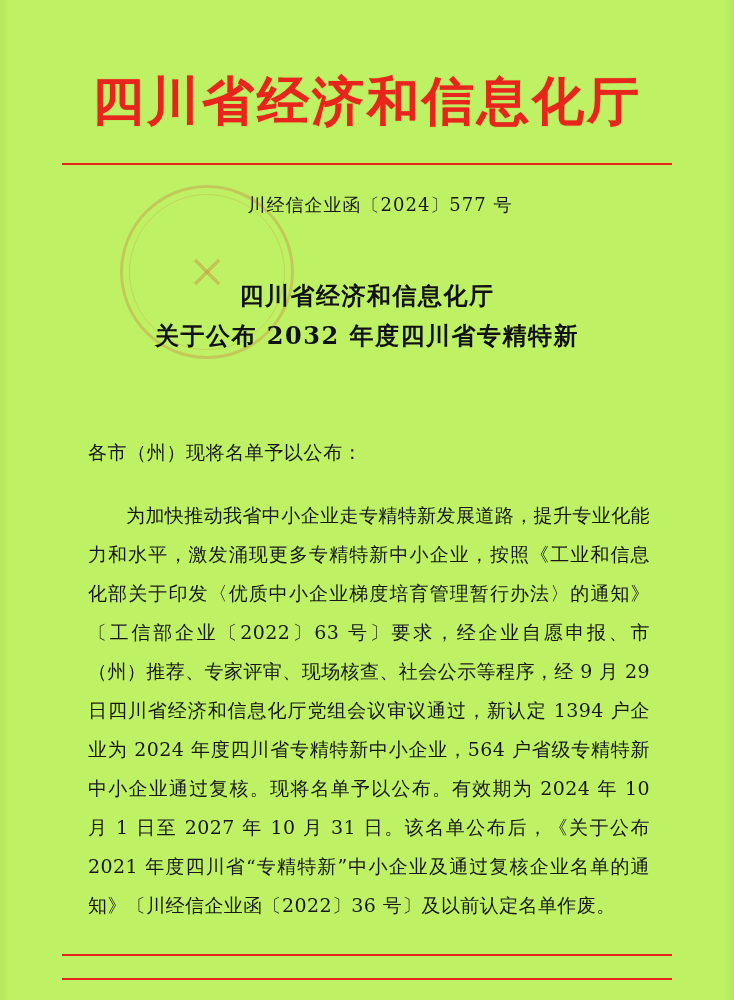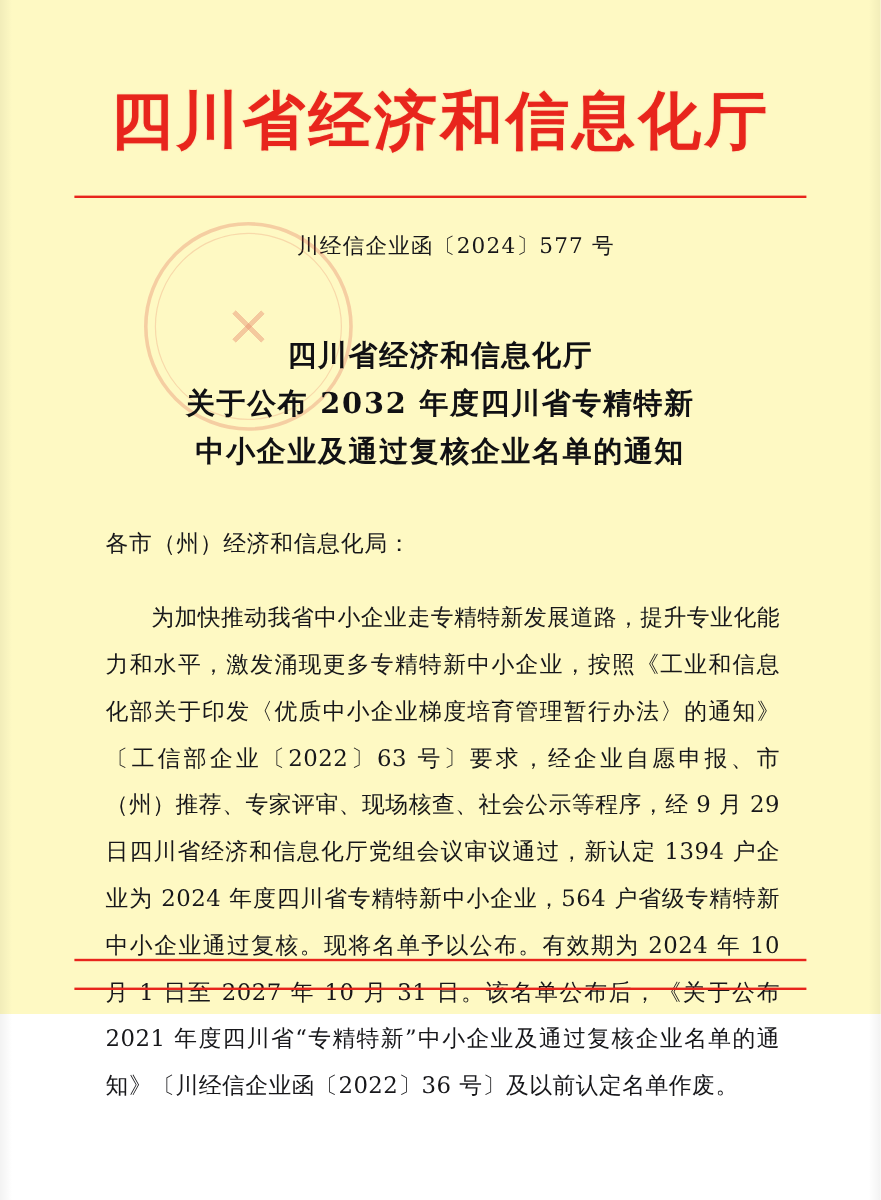--- a/index.html
+++ b/index.html
@@ -11,22 +11,22 @@
     width: 734px;
     height: 1000px;
     font-family: "DejaVu Serif", "Liberation Serif", serif;
     color: #1a1a1a;
     position: relative;
     overflow: hidden;
   }
   .page {
     position: relative;
     width: 734px;
-    height: 845px;
-    background: #fef9c3;
+    height: 1000px;
+    background: #bef264;
     box-sizing: border-box;
   }
 
   
   .masthead {
     position: absolute;
     top: 72px;
     left: 0;
     width: 734px;
     text-align: center;
@@ -188,23 +188,22 @@
 
   <div class="doc-number">川经信企业函〔2024〕577 号</div>
 
   <div class="seal">
     <div class="seal-arc"></div>
   </div>
 
   <div class="title-block">
     <div class="title-line">四川省经济和信息化厅</div>
     <div class="title-line">关于公布 2032 年度四川省专精特新</div>
-    <div class="title-line">中小企业及通过复核企业名单的通知</div>
   </div>
 
-  <div class="salutation">各市（州）经济和信息化局：</div>
+  <div class="salutation">各市（州）现将名单予以公布：</div>
 
   <div class="body-text">为加快推动我省中小企业走专精特新发展道路，提升专业化能力和水平，激发涌现更多专精特新中小企业，按照《工业和信息化部关于印发〈优质中小企业梯度培育管理暂行办法〉的通知》〔工信部企业〔2022〕63 号〕要求，经企业自愿申报、市（州）推荐、专家评审、现场核查、社会公示等程序，经 9 月 29 日四川省经济和信息化厅党组会议审议通过，新认定 1394 户企业为 2024 年度四川省专精特新中小企业，564 户省级专精特新中小企业通过复核。现将名单予以公布。有效期为 2024 年 10 月 1 日至 2027 年 10 月 31 日。该名单公布后，《关于公布 2021 年度四川省“专精特新”中小企业及通过复核企业名单的通知》〔川经信企业函〔2022〕36 号〕及以前认定名单作废。</div>
 
   <div class="rule-bottom-a"></div>
   <div class="rule-bottom-b"></div>
 
 </div>
 
 </body></html>

